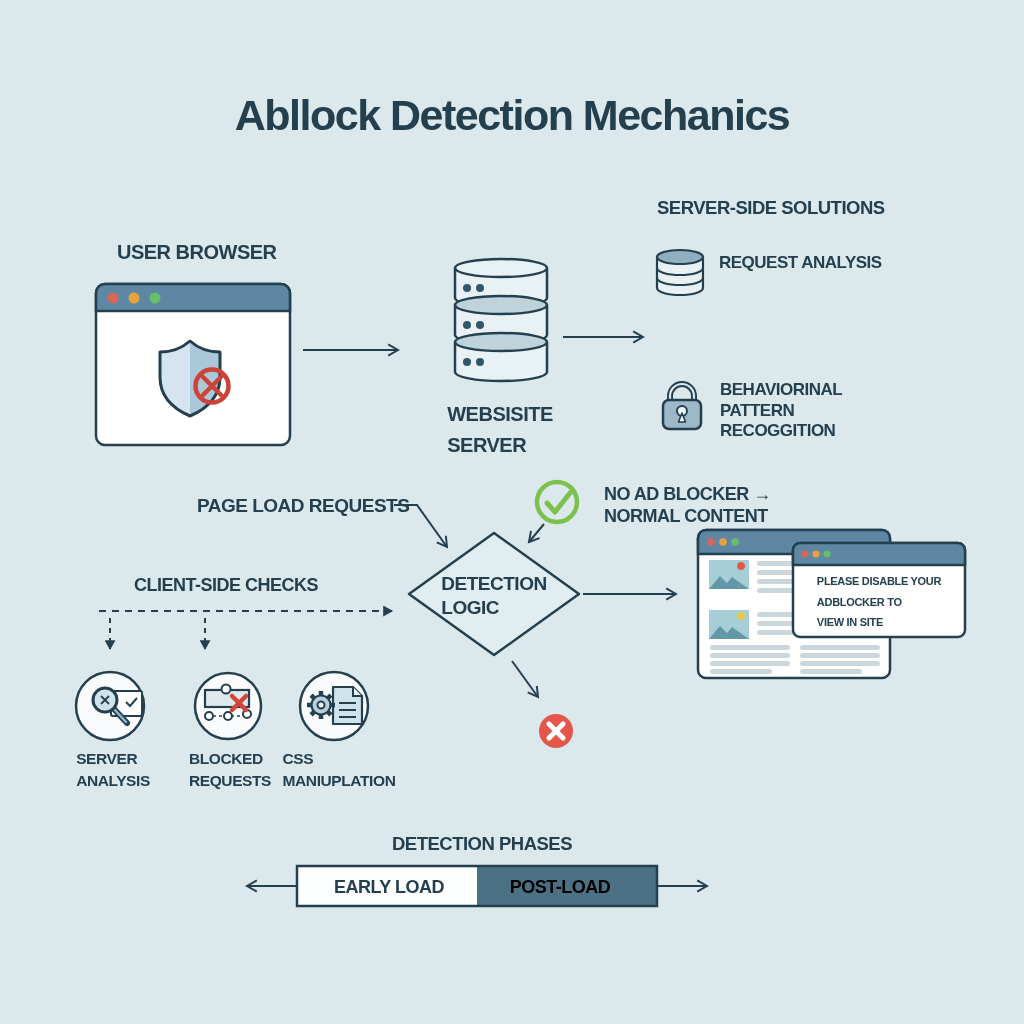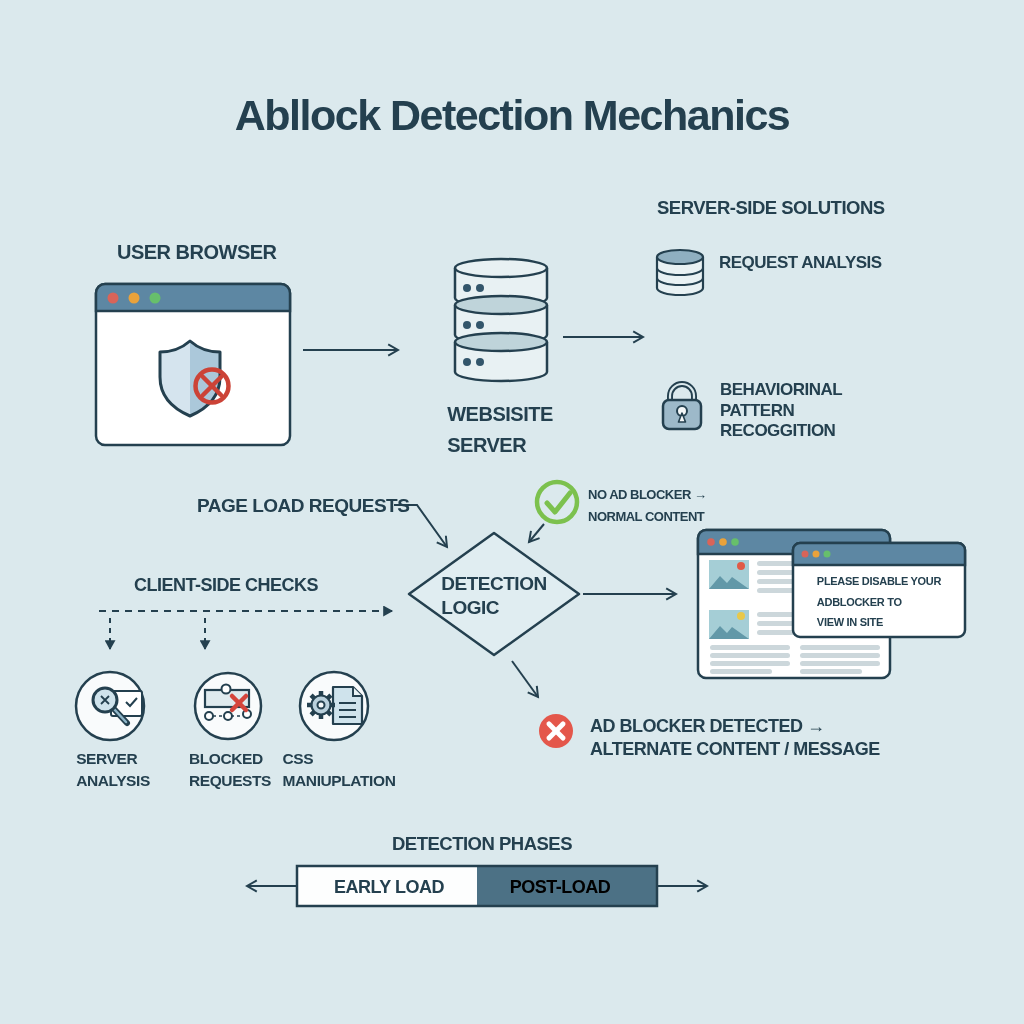--- a/index.html
+++ b/index.html
@@ -211,21 +211,21 @@
 <div class="lbl" style="left:719px;top:253px;font-size:17px">REQUEST ANALYSIS</div>
 
 <div class="lbl" style="left:720px;top:380px;font-size:17px;line-height:20.5px">
   <div>BEHAVIORINAL</div>
   <div>PATTERN</div>
   <div>RECOGGITION</div>
 </div>
 
 <div class="lbl" style="left:197px;top:495px;font-size:19px">PAGE LOAD REQUESTS</div>
 
-<div class="lbl" style="left:588px;top:484px;font-size:13px;line-height:21.5px">
+<div class="lbl" style="left:604px;top:484px;font-size:18px;line-height:21.5px">
   <div>NO AD BLOCKER →</div>
   <div>NORMAL CONTENT</div>
 </div>
 
 <div class="lbl cx" style="left:494px;top:572px;font-size:19px;line-height:24px">
   <div>DETECTION</div>
   <div>LOGIC</div>
 </div>
 
 <div class="lbl" style="left:134px;top:575px;font-size:18px">CLIENT-SIDE CHECKS</div>
@@ -238,24 +238,20 @@
 <div class="lbl cx" style="left:230px;top:748px;font-size:15.5px;line-height:21.5px;letter-spacing:-0.4px">
   <div>BLOCKED</div>
   <div>REQUESTS</div>
 </div>
 
 <div class="lbl cx" style="left:339px;top:748px;font-size:15.5px;line-height:21.5px;letter-spacing:-0.4px">
   <div>CSS</div>
   <div>MANIUPLATION</div>
 </div>
 
-<div class="lbl" style="left:590px;top:715px;font-size:18px;line-height:22.5px">
-  <div>AD BLOCKER DETECTED →</div>
-  <div>ALTERNATE CONTENT / MESSAGE</div>
-</div>
 
 <div class="lbl cx" style="left:879px;top:571px;font-size:11px;line-height:20.5px;letter-spacing:-0.3px">
   <div>PLEASE DISABLE YOUR</div>
   <div>ADBLOCKER TO</div>
   <div>VIEW IN SITE</div>
 </div>
 
 <div class="lbl cx" style="left:482px;top:833px;font-size:18.5px">DETECTION PHASES</div>
 
 <div class="lbl cx" style="left:389px;top:877px;font-size:18px">EARLY LOAD</div>

